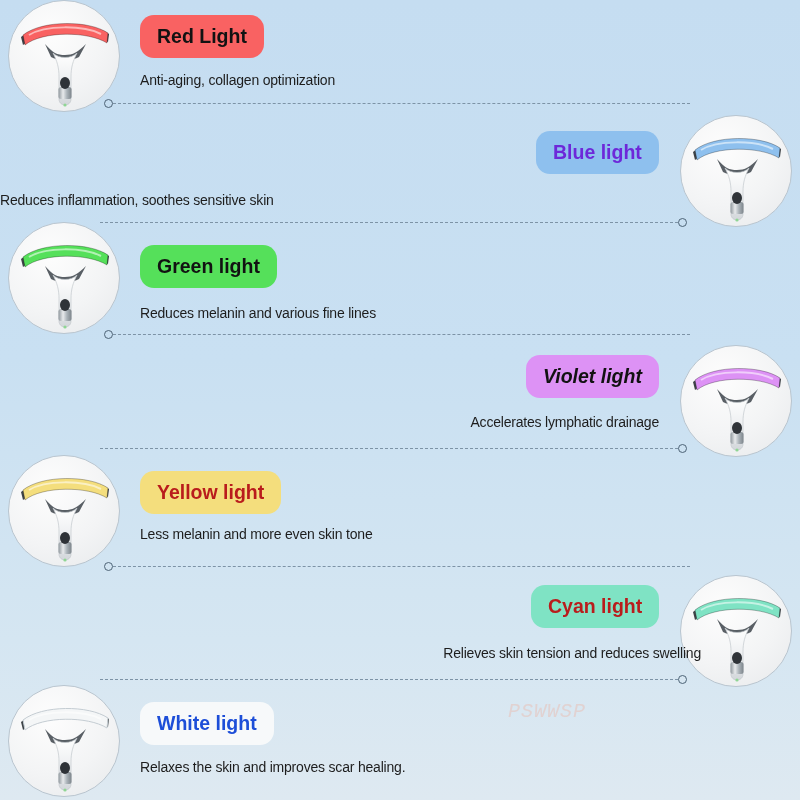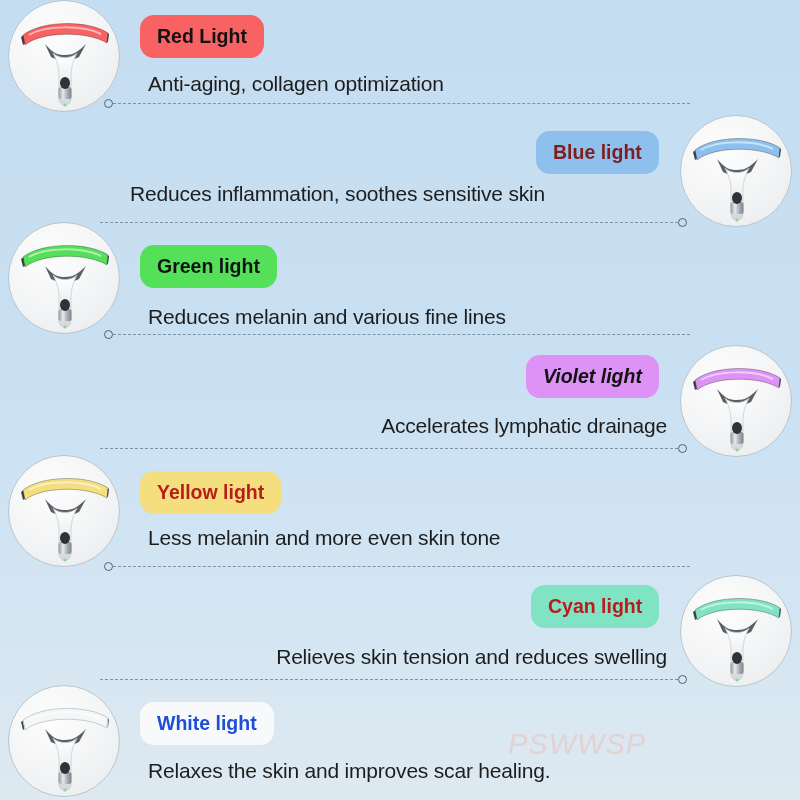--- a/index.html
+++ b/index.html
@@ -10,28 +10,27 @@
     overflow: hidden;
     font-family: "Liberation Sans", sans-serif;
     background: linear-gradient(180deg, #c5ddf1 0%, #c9e0f2 45%, #d5e6f2 80%, #dee9f1 100%);
     position: relative;
   }
 
   
   #watermark {
     position: absolute;
     left: 508px; top: 700px;
-    font-size: 29px;
+    font-size: 20px;
     font-style: italic;
     letter-spacing: 1px;
     color: rgba(236, 183, 170, 0.45);
-    font-family: Liberation Sans, sans-serif;
+    font-family: Liberation Mono, monospace;
     user-select: none;
     pointer-events: none;
-    margin-top: 28px;
   }
 
   
   .row {
     position: absolute;
     left: 0; width: 800px;
   }
 
   
   .photo {
@@ -57,25 +56,24 @@
     font-size: 19.5px;
     font-weight: bold;
     color: #121212;
     white-space: nowrap;
     box-sizing: border-box;
   }
 
   
   .desc {
     position: absolute;
-    font-size: 21px;
+    font-size: 14px;
     color: #1d1d1d;
     white-space: nowrap;
     letter-spacing: -0.2px;
-    margin-left: 8px;
   }
 
   
   .sep {
     position: absolute;
     height: 1px;
     border-top: 1px dashed #7d93a6;
   }
   .dot {
     position: absolute;
@@ -158,22 +156,22 @@
     <path d="M44,52 C48,60 50,66 50,76 L50,98 C50,106 62,106 62,98 L62,76
              C62,66 64,60 68,52 C62,58 50,58 44,52 Z" fill="url(#g1)" stroke="#c3c8cd" stroke-width="0.7"></path>
 
     <rect x="49.5" y="86" width="13" height="12" rx="2.5" fill="url(#g2)"></rect>
 
     <ellipse cx="56" cy="82" rx="5" ry="6" fill="#2f3338"></ellipse>
 
     <circle cx="56" cy="104" r="1.6" fill="#8fd694"></circle>
   </svg>
       </div>
-      <div class="pill" style="background: rgb(142, 192, 238); color: #7f1d1d; top: 131px; left: 536px;">Blue light</div>
-      <div class="desc" style="top: 182px; left: 0px; width: 659px; text-align: center;">Reduces inflammation, soothes sensitive skin</div>
+      <div class="pill" style="background: rgb(142, 192, 238); color: #6d28d9; top: 131px; left: 536px;">Blue light</div>
+      <div class="desc" style="top: 192px; left: 0px; width: 659px; text-align: left;">Reduces inflammation, soothes sensitive skin</div>
       <div class="sep" style="left: 100px; top: 222px; width: 578px;"></div>
       <div class="dot" style="top: 218px; left: 678px;"></div>
     </div>
     <div class="row">
       <div class="photo" style="left: 8px; top: 222px;">
   <svg viewBox="0 0 112 112" xmlns="http://www.w3.org/2000/svg">
     <defs>
       <linearGradient id="g1" x1="0" y1="0" x2="0" y2="1">
         <stop offset="0" stop-color="#ffffff"></stop>
         <stop offset="0.55" stop-color="#eceef0"></stop>
@@ -319,21 +317,21 @@
              C62,66 64,60 68,52 C62,58 50,58 44,52 Z" fill="url(#g1)" stroke="#c3c8cd" stroke-width="0.7"></path>
 
     <rect x="49.5" y="86" width="13" height="12" rx="2.5" fill="url(#g2)"></rect>
 
     <ellipse cx="56" cy="82" rx="5" ry="6" fill="#2f3338"></ellipse>
 
     <circle cx="56" cy="104" r="1.6" fill="#8fd694"></circle>
   </svg>
       </div>
       <div class="pill" style="background: rgb(127, 227, 196); color: #b91c1c; top: 585px; left: 531px;">Cyan light</div>
-      <div class="desc" style="top: 645px; left: 0px; width: 659px; text-align: right;">Relieves skin tension and reduces swelling</div>
+      <div class="desc" style="top: 645px; left: 0px; width: 659px; text-align: right; padding-left: 42px;">Relieves skin tension and reduces swelling</div>
       <div class="sep" style="left: 100px; top: 679px; width: 578px;"></div>
       <div class="dot" style="top: 675px; left: 678px;"></div>
     </div>
     <div class="row">
       <div class="photo" style="left: 8px; top: 685px;">
   <svg viewBox="0 0 112 112" xmlns="http://www.w3.org/2000/svg">
     <defs>
       <linearGradient id="g1" x1="0" y1="0" x2="0" y2="1">
         <stop offset="0" stop-color="#ffffff"></stop>
         <stop offset="0.55" stop-color="#eceef0"></stop>

